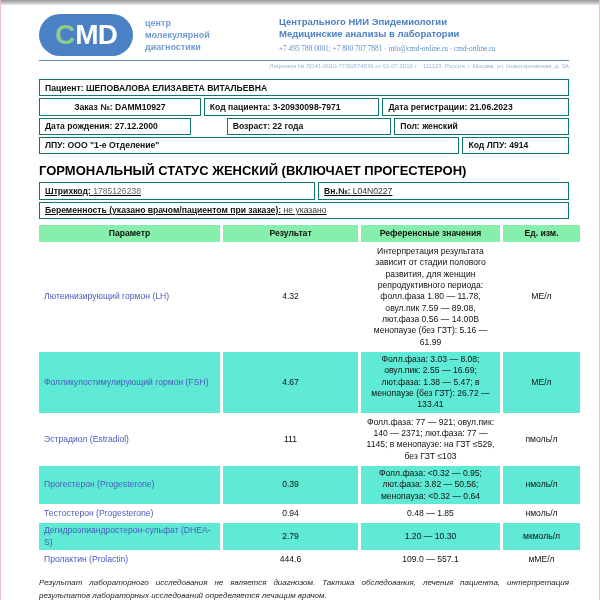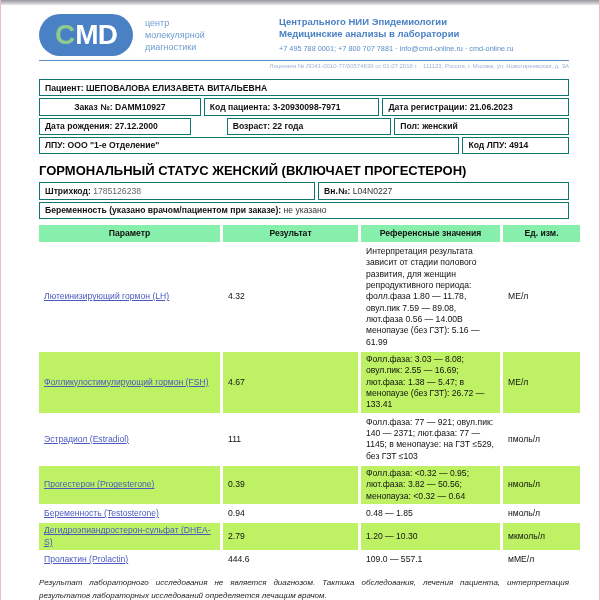--- a/index.html
+++ b/index.html
@@ -13,56 +13,56 @@
   .topbar { height:5px; background:linear-gradient(#97979d,#d6d6da); border-bottom:1px solid #e3e3e6; }
 
   
   .header { display:flex; margin:9px 30px 0 38px; }
   .logo {
     width:94px; height:42px; background:#4a80c4; border-radius:22px;
     display:flex; align-items:center; justify-content:center;
     font-weight:bold; font-size:28px; color:#fff; letter-spacing:-1px; flex:0 0 auto;
   }
   .logo .c { color:#8ecb8e; margin-right:1px; }
-  .logo-caption { margin-left:12px; padding-top:3px; color:#6f9cd2; font-size:9px; font-weight:normal; line-height:1.35; }
+  .logo-caption { margin-left:12px; padding-top:3px; color:#6f9cd2; font-size:9px; font-weight:bold; line-height:1.35; }
   .header-right { margin-left:auto; width:290px; padding-top:2px; }
   .hr-title { color:#4a80c4; font-weight:bold; font-size:9.5px; line-height:1.3; }
-  .hr-contacts { color:#5b8ec9; font-size:7.3px; margin-top:3px; white-space:nowrap; }
+  .hr-contacts { color:#5b8ec9; font-size:7.3px; margin-top:3px; white-space:nowrap;font-family:Liberation Serif, serif; }
   .header-rule { margin:4px 30px 0 38px; border-top:1.5px solid #5b8ec9; }
   .license { margin:2px 30px 0 38px; text-align:right; font-size:6px; color:#9db4d6; }
 
   
   .pt { margin:10px 30px 0 38px; }
   .pt-row { display:flex; gap:3px; margin-bottom:2px; }
   .cell {
     border:1px solid #0f766e; border-radius:0; background:#fff;
     padding:2.5px 5px; font-size:8.6px; color:#111; line-height:1.2;
     white-space:nowrap; overflow:hidden;
   }
   .pt .cell { font-weight:bold; }
   .f1 { flex:1; }
 
   
   .section-title { margin:9px 30px 0 38px; font-size:13px; font-weight:bold; color:#000; }
   .meta { margin:4px 30px 0 38px; }
-  .meta .pt-row { margin-bottom:2px; }
+  .meta .pt-row { margin-bottom:2px;text-decoration:underline; }
   .meta .lbl { font-weight:bold; }
   .meta .val { font-weight:normal; color:#333; }
   .meta .val-gray { font-weight:normal; color:#666; }
 
   
   table.results { margin:4px 27px 0 35px; border-collapse:separate; border-spacing:3px 2px; width:538px; table-layout:fixed; }
   .results th {
     background:#86efac; font-size:8.6px; font-weight:bold; color:#111;
     padding:3.5px 2px; text-align:center;
   }
-  .results td { font-size:8.6px; color:#111; padding:2px 5px; text-align:left; vertical-align:middle; line-height:1.32; }
-  .results tr.alt td { background:#bef264; }
+  .results td { font-size:8.6px; color:#111; padding:2px 5px; text-align:center; vertical-align:middle; line-height:1.32; }
+  .results tr.alt td { background:#5eead4; }
   .results td.param { text-align:left; }
-  .results .plink { color:#4a5abf; text-decoration:underline; cursor:pointer; }
+  .results .plink { color:#4a5abf; cursor:pointer; }
 
   
   .footer {
     margin:8px 30px 0 38px; font-size:8px; font-style:italic; color:#222;
     text-align:justify; line-height:1.55;
   }
 </style>
 </head>
 <body>
 
@@ -190,21 +190,21 @@
       <td>Фолл.фаза: 77 — 921; овул.пик: 140 — 2371; лют.фаза: 77 — 1145; в менопаузе: на ГЗТ ≤529, без ГЗТ ≤103</td>
       <td>пмоль/л</td>
     </tr>
     <tr class="alt">
       <td class="param"><span class="plink">Прогестерон (Progesterone)</span></td>
       <td>0.39</td>
       <td>Фолл.фаза: &lt;0.32 — 0.95; лют.фаза: 3.82 — 50.56; менопауза: &lt;0.32 — 0.64</td>
       <td>нмоль/л</td>
     </tr>
     <tr>
-      <td class="param"><span class="plink">Беременность (Testosterone)</span></td>
+      <td class="param"><span class="plink">Тестостерон (Progesterone)</span></td>
       <td>0.94</td>
       <td>0.48 — 1.85</td>
       <td>нмоль/л</td>
     </tr>
     <tr class="alt">
       <td class="param"><span class="plink">Дегидроэпиандростерон-сульфат (DHEA-S)</span></td>
       <td>2.79</td>
       <td>1.20 — 10.30</td>
       <td>мкмоль/л</td>
     </tr>

